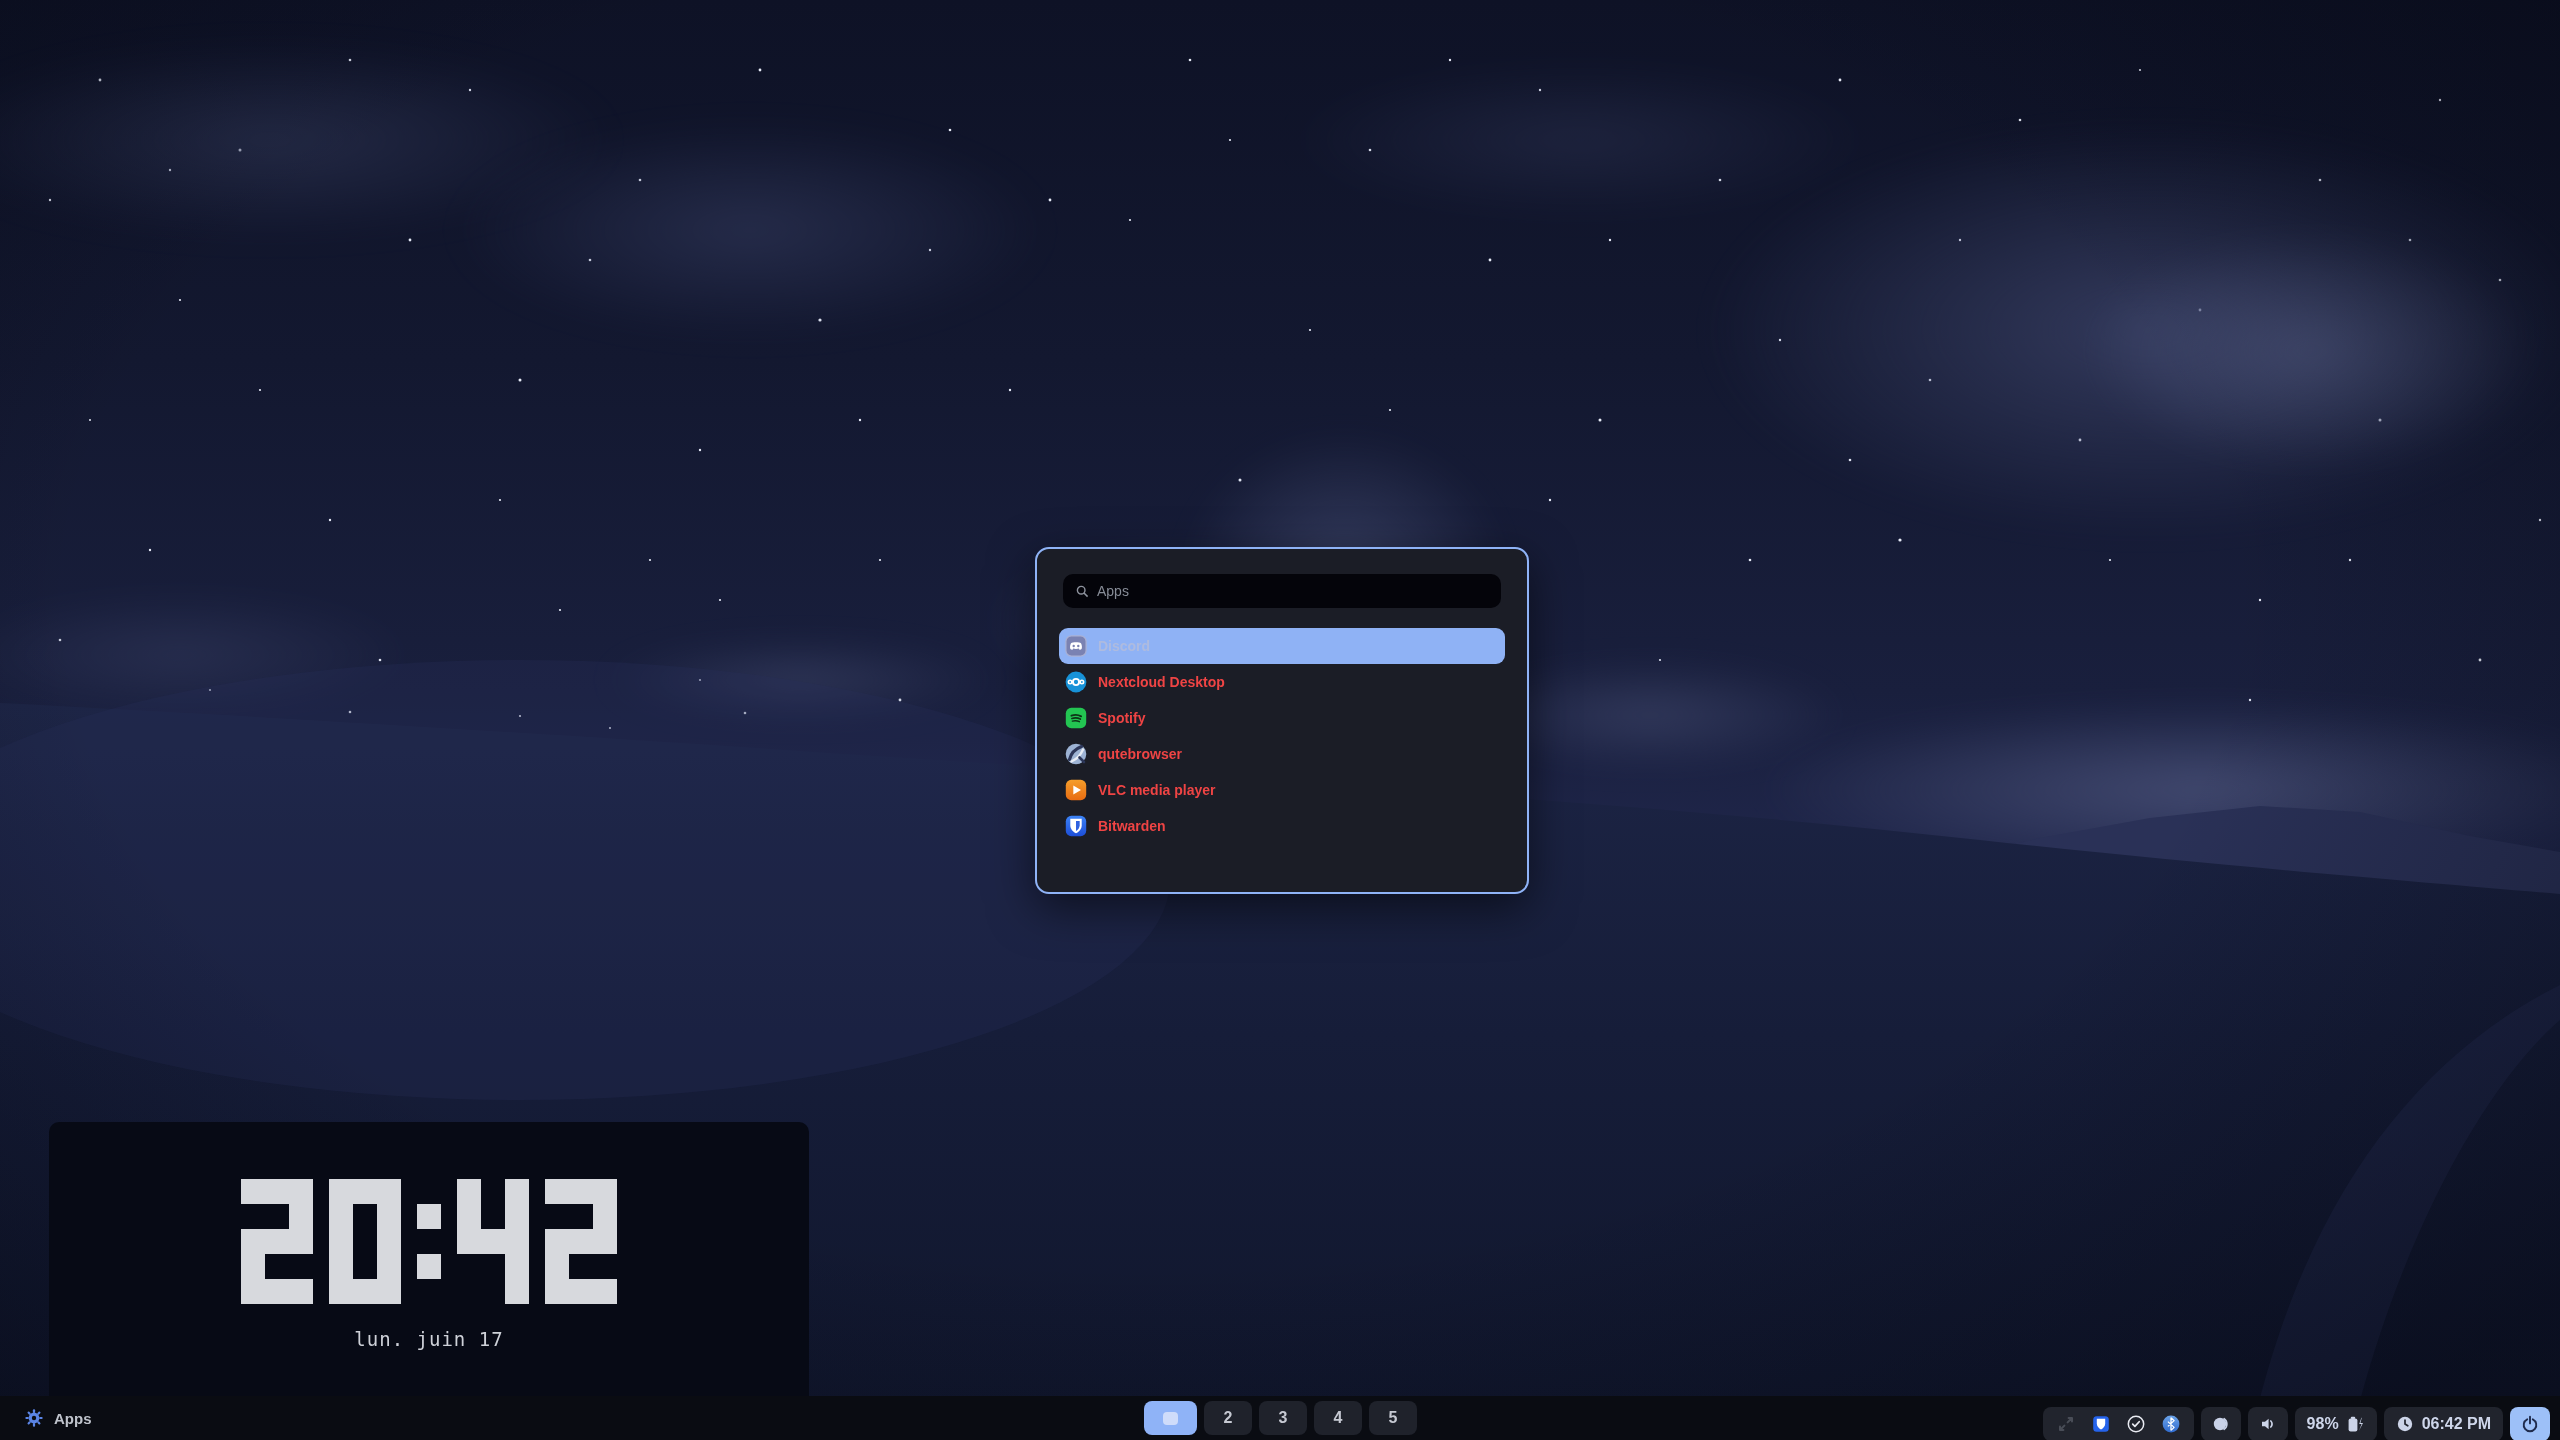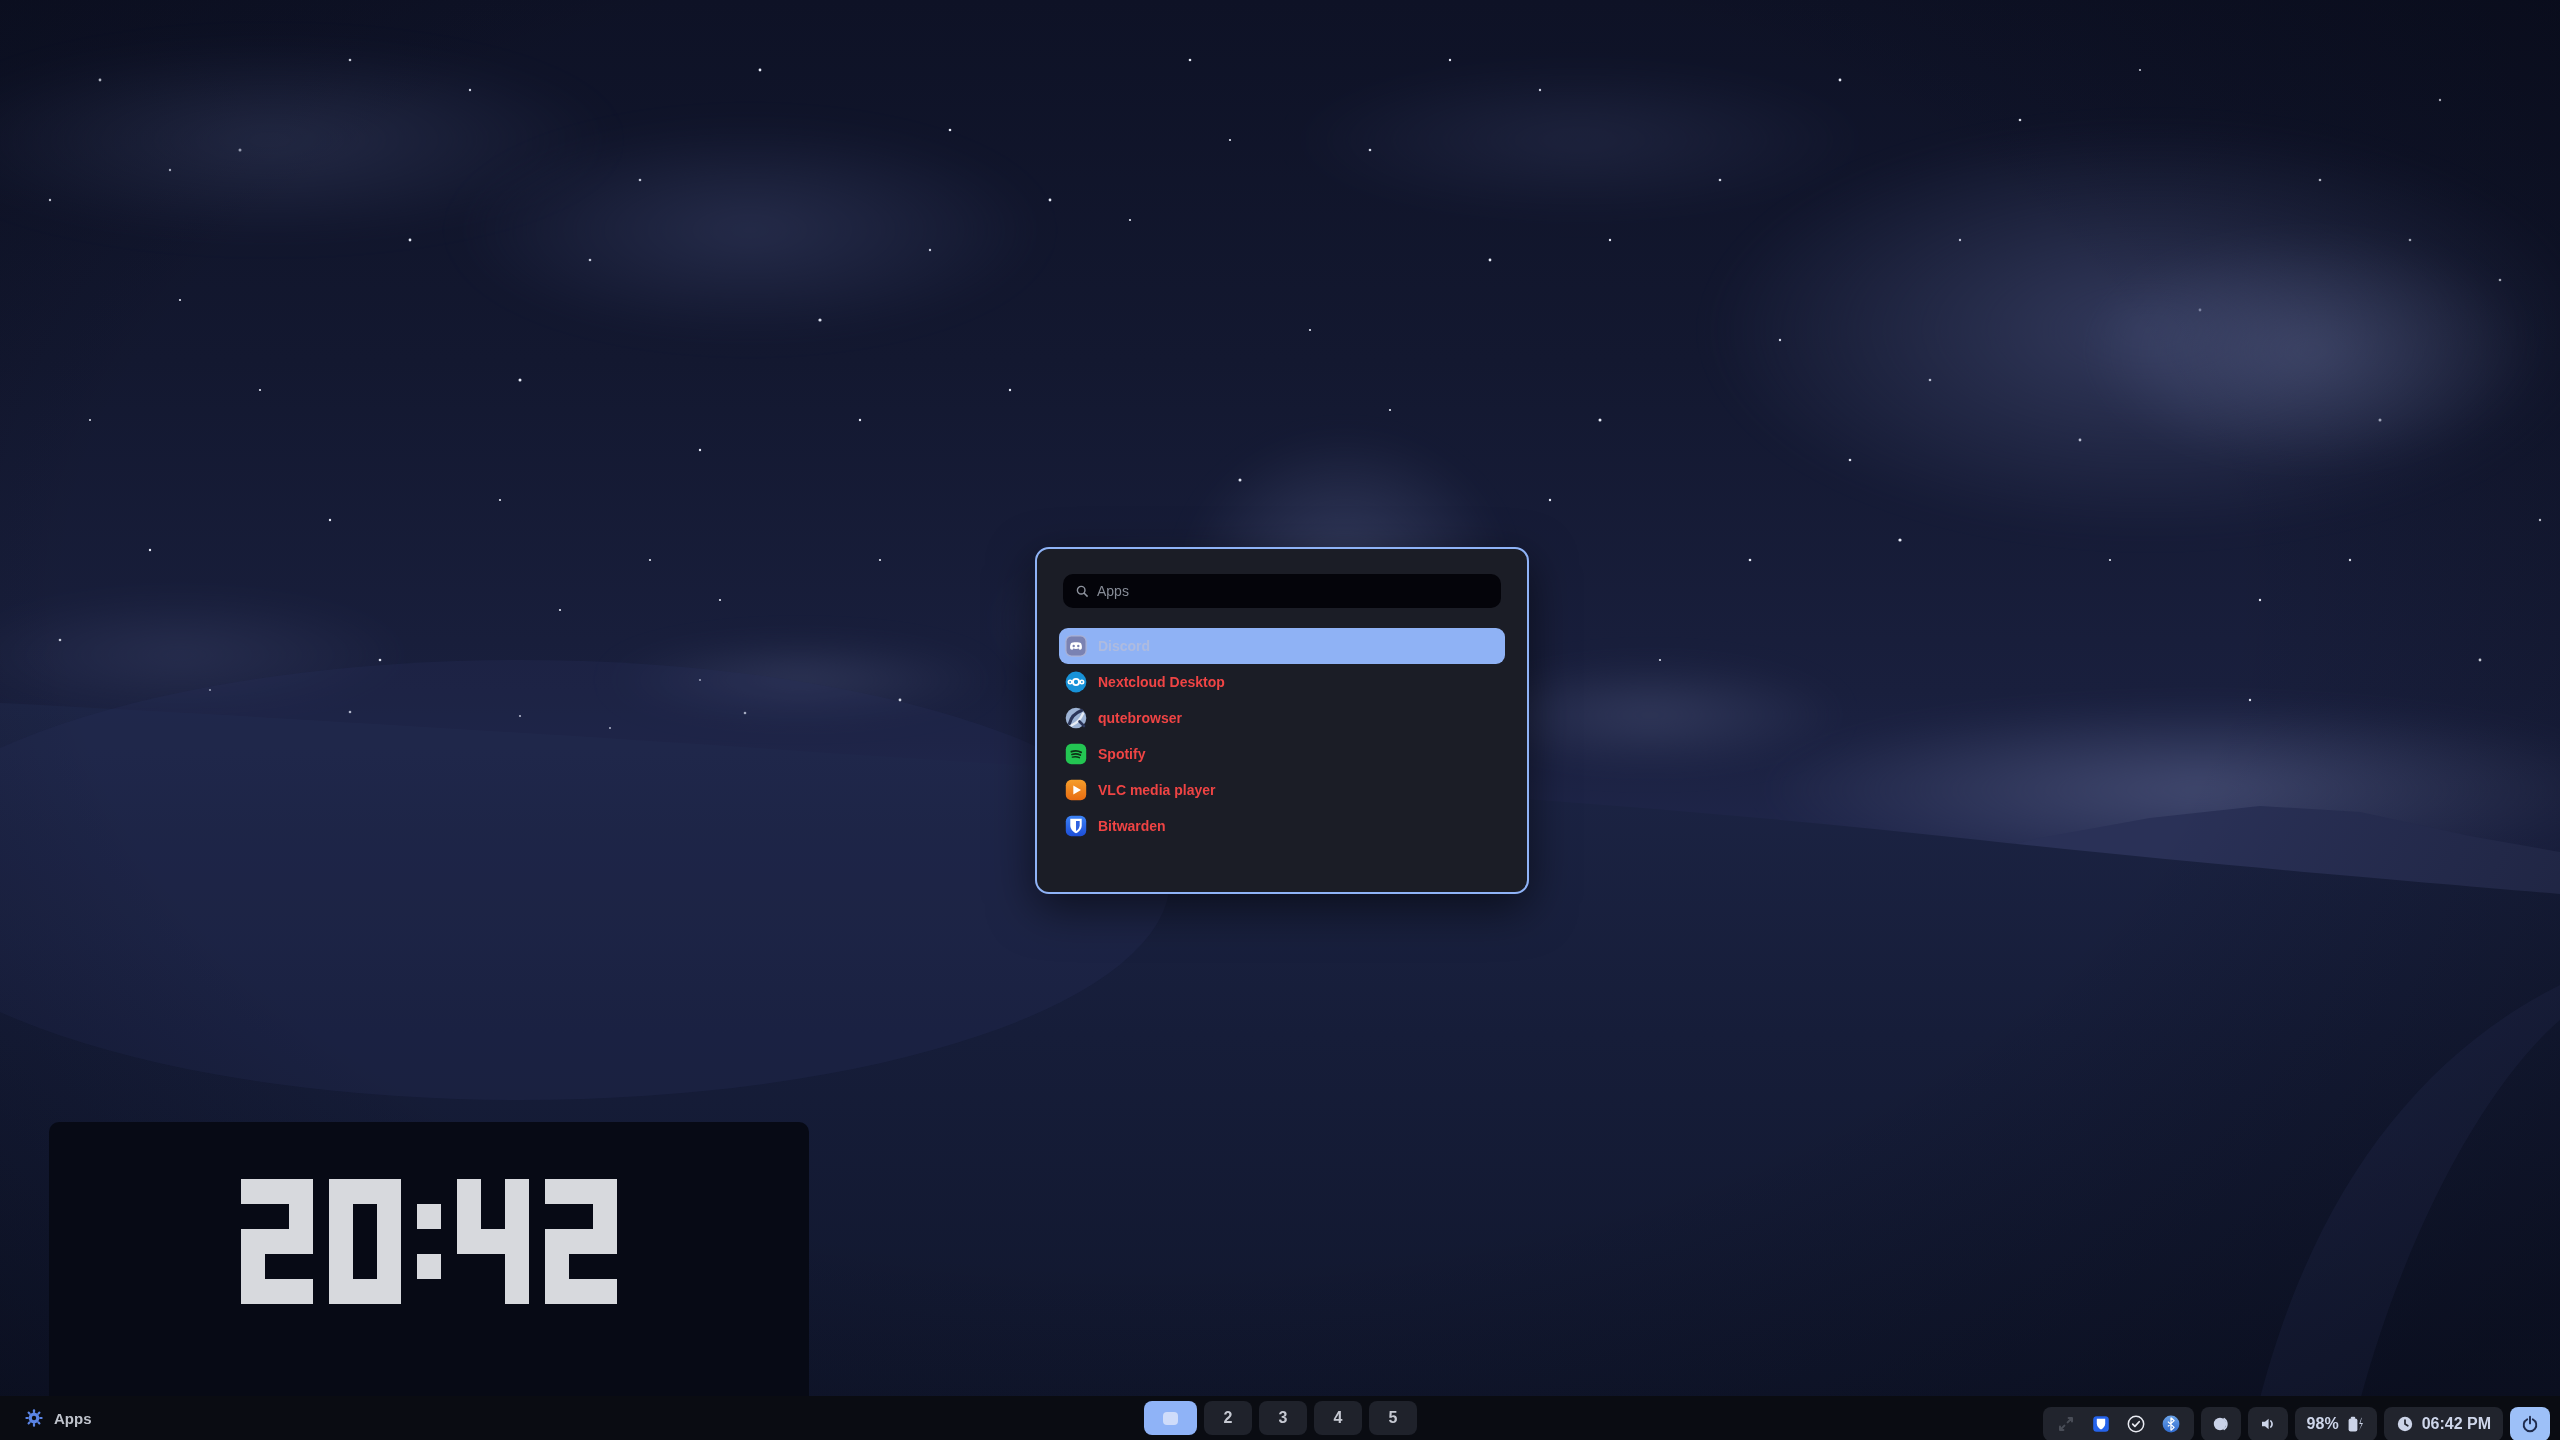--- a/index.html
+++ b/index.html
@@ -308,20 +308,21 @@
           <div class="off"></div>
           <div class="off"></div>
           <div class="on"></div>
           <div class="on"></div>
           <div class="on"></div>
           <div class="on"></div>
           <div class="on"></div>
           <div class="on"></div>
         </div>
       </div>
+    <div class="clock-date">lun. juin 17</div>
   </div>
 
   <div class="launcher">
     <div class="search-box">
       <svg width="15" height="15" viewBox="0 0 15 15">
         <circle cx="6.2" cy="6.2" r="3.8" fill="none" stroke="#8e939e" stroke-width="1.4"></circle>
         <line x1="9" y1="9" x2="12.6" y2="12.6" stroke="#8e939e" stroke-width="1.5"></line>
       </svg>
       <input placeholder="Apps" style="">
     </div>
@@ -342,36 +343,36 @@
           <circle cx="11" cy="11" r="10.4" fill="#1792d8"></circle>
           <circle cx="11" cy="11" r="3.1" fill="none" stroke="#fff" stroke-width="1.9"></circle>
           <circle cx="5.1" cy="11" r="1.7" fill="none" stroke="#fff" stroke-width="1.6"></circle>
           <circle cx="16.9" cy="11" r="1.7" fill="none" stroke="#fff" stroke-width="1.6"></circle>
         </svg>
         <span class="label">Nextcloud Desktop</span>
       </div>
 
       <div class="app-row">
         <svg class="app-icon" viewBox="0 0 22 22">
+          <rect x=".8" y=".8" width="20.4" height="20.4" rx="5.5" fill="#23c552"></rect>
+          <path d="M6.4 8.7 C9.5 7.6 13.6 7.9 16.1 9.3" stroke="#0e3317" stroke-width="1.9" fill="none" stroke-linecap="round"></path>
+          <path d="M6.9 11.5 C9.7 10.7 12.9 10.9 15.3 12.1" stroke="#0e3317" stroke-width="1.7" fill="none" stroke-linecap="round"></path>
+          <path d="M7.4 14.1 C9.8 13.4 12.3 13.6 14.4 14.7" stroke="#0e3317" stroke-width="1.5" fill="none" stroke-linecap="round"></path>
+        </svg>
+        <span class="label">Spotify</span>
+      </div>
+
+      <div class="app-row">
+        <svg class="app-icon" viewBox="0 0 22 22">
           <circle cx="11" cy="11" r="10.3" fill="#9db3d4"></circle>
           <path d="M16.5 3.5 C10 6 6 10 4.5 16.5" stroke="#2c3659" stroke-width="3.2" fill="none" stroke-linecap="round"></path>
           <path d="M6.5 18.5 C12 16 15.5 12.5 18 6.5" stroke="#e8edf5" stroke-width="2.3" fill="none" stroke-linecap="round"></path>
           <line x1="14.5" y1="14.5" x2="19" y2="19" stroke="#2c3659" stroke-width="2.6" stroke-linecap="round"></line>
         </svg>
         <span class="label">qutebrowser</span>
-      </div>
-
-      <div class="app-row">
-        <svg class="app-icon" viewBox="0 0 22 22">
-          <rect x=".8" y=".8" width="20.4" height="20.4" rx="5.5" fill="#23c552"></rect>
-          <path d="M6.4 8.7 C9.5 7.6 13.6 7.9 16.1 9.3" stroke="#0e3317" stroke-width="1.9" fill="none" stroke-linecap="round"></path>
-          <path d="M6.9 11.5 C9.7 10.7 12.9 10.9 15.3 12.1" stroke="#0e3317" stroke-width="1.7" fill="none" stroke-linecap="round"></path>
-          <path d="M7.4 14.1 C9.8 13.4 12.3 13.6 14.4 14.7" stroke="#0e3317" stroke-width="1.5" fill="none" stroke-linecap="round"></path>
-        </svg>
-        <span class="label">Spotify</span>
       </div>
 
 
       <div class="app-row">
         <svg class="app-icon" viewBox="0 0 22 22">
           <defs>
               <linearGradient id="vlcg" x1="0" y1="0" x2="0" y2="1">
             <stop offset="0" stop-color="#f59e2b"></stop>
                 <stop offset="1" stop-color="#e86c12"></stop>
               </linearGradient>

